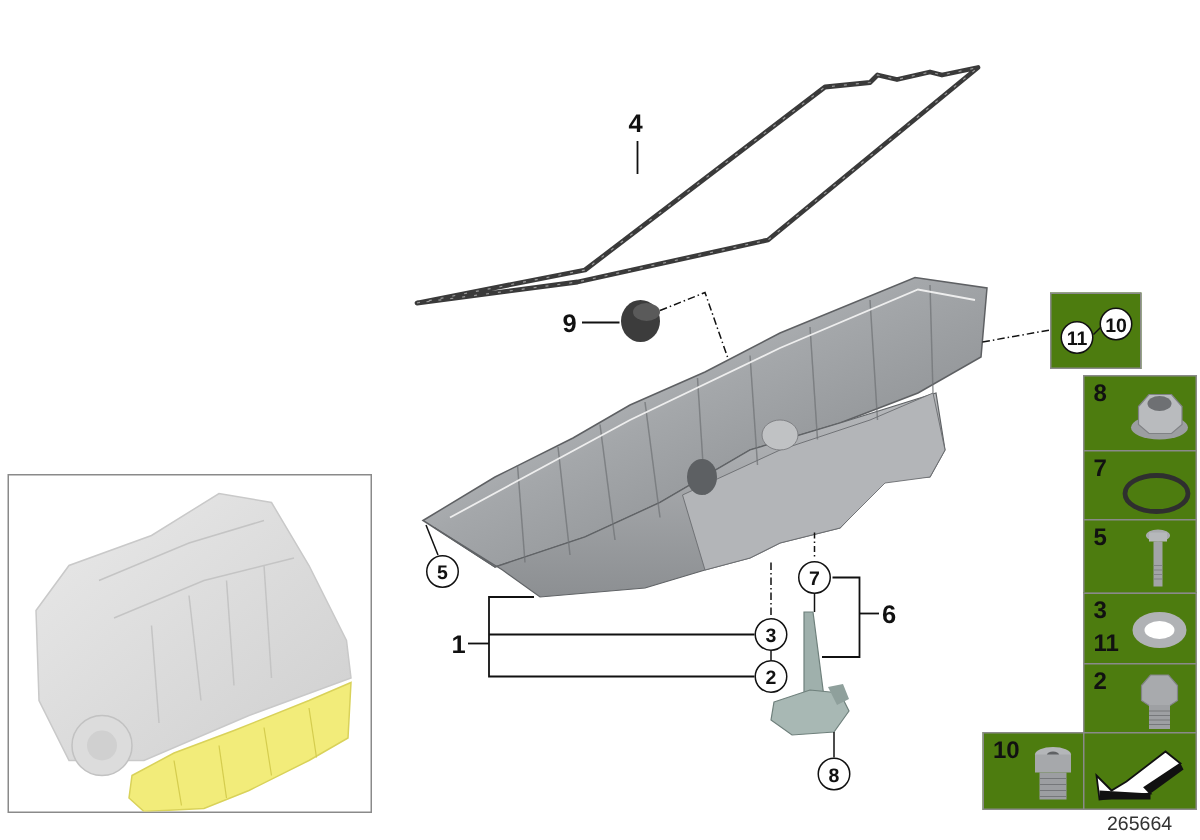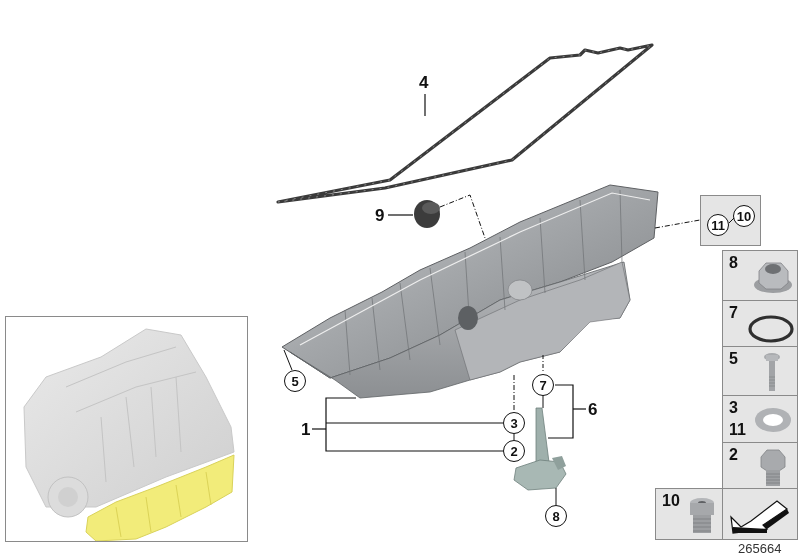--- a/index.html
+++ b/index.html
@@ -4,21 +4,21 @@
 <style>
   html, body { margin:0; padding:0; background:#ffffff; }
   body { width:800px; height:560px; position:relative; overflow:hidden;
          font-family:"Liberation Sans", sans-serif; color:#111; }
   .abs { position:absolute; }
   svg.main { position:absolute; left:0; top:0; }
   .lbl { position:absolute; font-weight:bold; font-size:17px; line-height:1; color:#111; }
   .circ { position:absolute; width:22px; height:22px; border:1.6px solid #111; border-radius:50%;
           background:#fff; box-sizing:border-box; font-weight:bold; font-size:13px;
           display:flex; align-items:center; justify-content:center; color:#111; }
-  .side-box { position:absolute; border:1px solid #8a8a8a; background:#e5e5e5; box-sizing:border-box; }
+  .side-box { position:absolute; border:1px solid #8a8a8a; background:#4d7c0f; box-sizing:border-box; }
   .side-num { position:absolute; left:6px; top:4px; font-weight:bold; font-size:16px; line-height:1; }
   .side-num2 { position:absolute; left:6px; top:26px; font-weight:bold; font-size:16px; line-height:1; }
   .caption { position:absolute; font-size:13px; color:#333; }
   .thumb { position:absolute; border:1px solid #8a8a8a; background:#fff; box-sizing:border-box; overflow:hidden; }
 </style>
 </head>
 <body>
 
 <svg class="main" width="800" height="560" viewBox="0 0 800 560">
 

